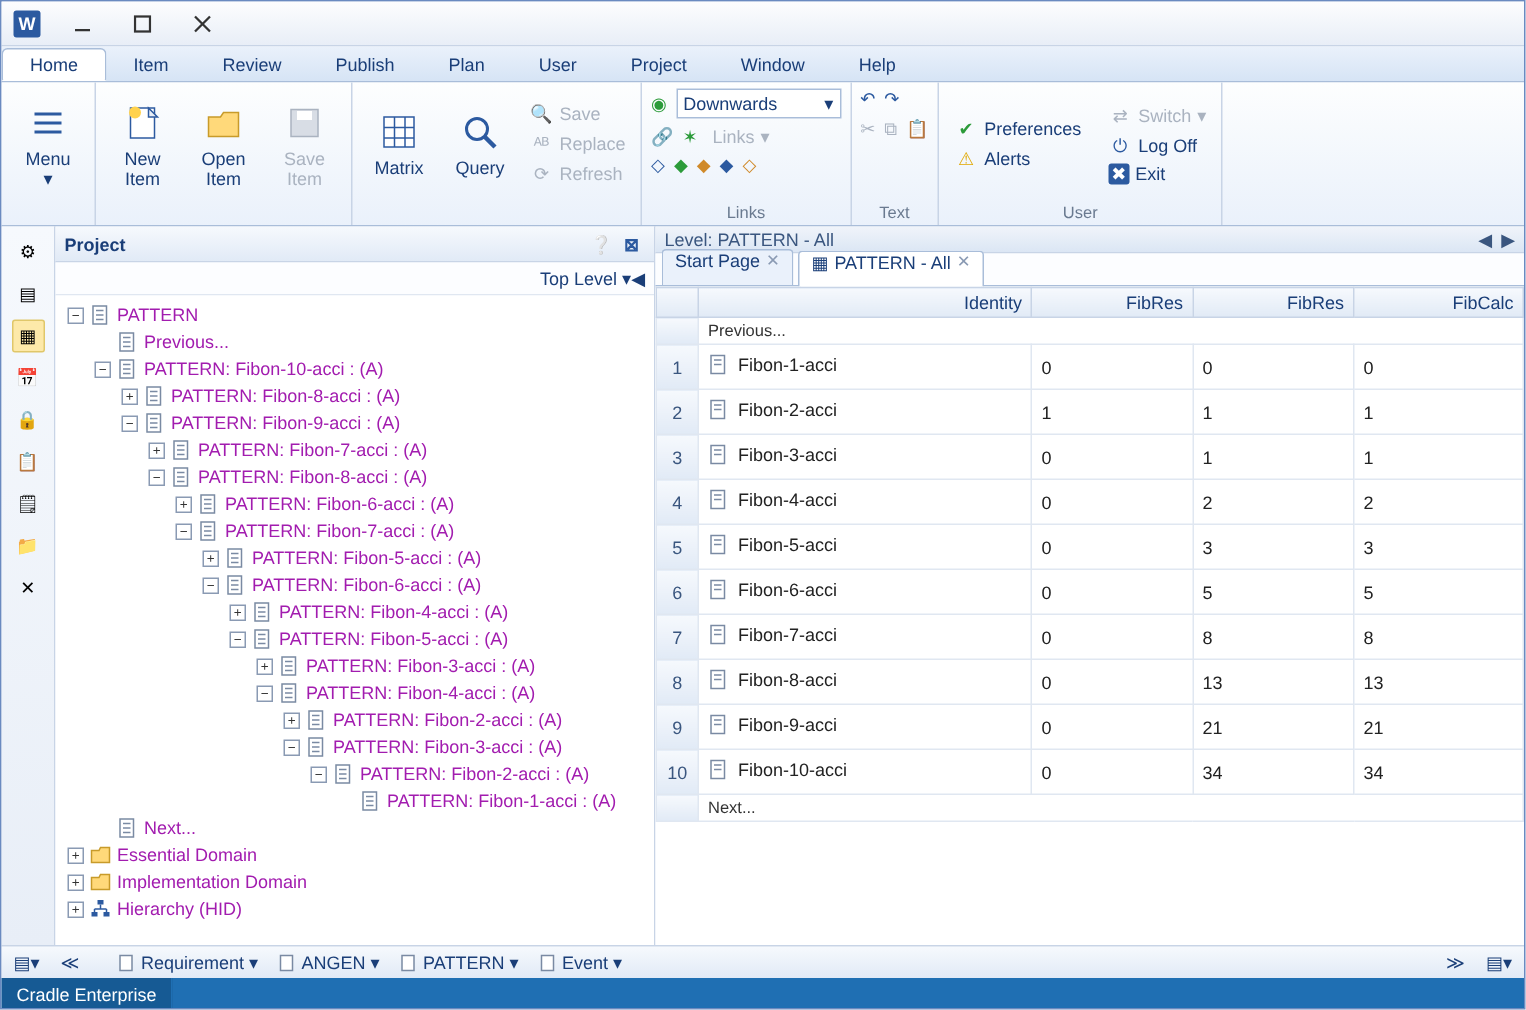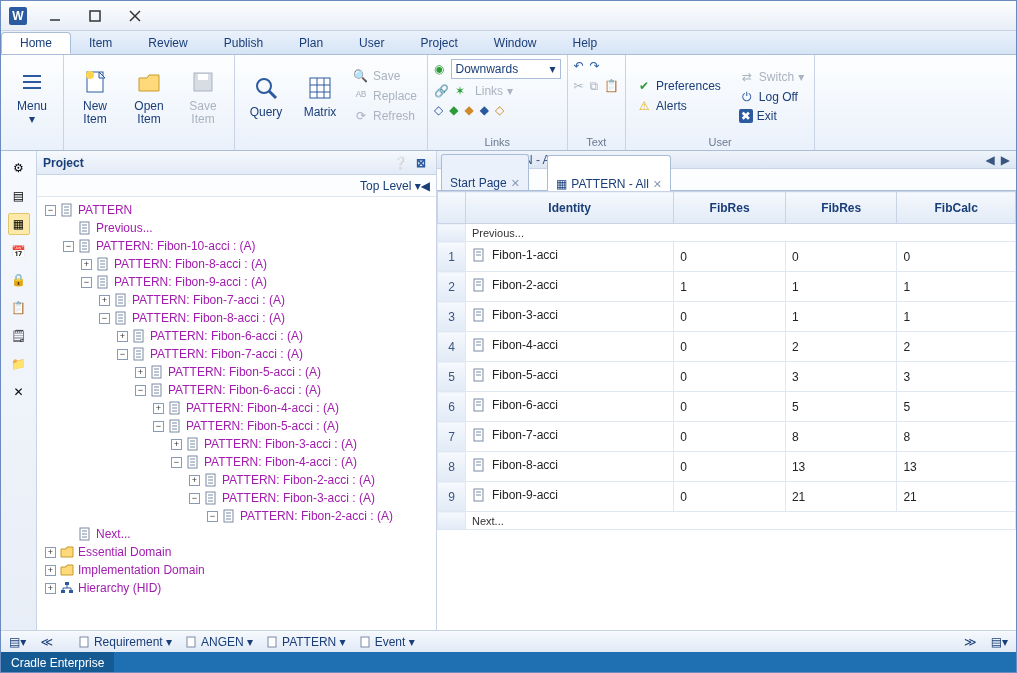--- a/index.html
+++ b/index.html
@@ -34,26 +34,26 @@
 .pane-sub { height: 22px; display: flex; align-items: center; justify-content: flex-end; padding: 0 6px; color: #1a3e78; background: #fcfdff; border-bottom: 1px solid #e0e7f1; }
 .tree { flex: 1; overflow: auto; padding: 4px 4px 4px 8px; background: #fff; }
 .tree-row { display: flex; align-items: center; height: 18px; white-space: nowrap; cursor: default; }
 .tree-row .expander { width: 11px; height: 11px; border: 1px solid #8a9ab3; display: inline-flex; align-items: center; justify-content: center; font-size: 9px; line-height: 9px; margin-right: 4px; color: #333; cursor: pointer; background: #fff; }
 .tree-row .noexp { width: 11px; margin-right: 4px; }
 .tree-row .ticon { width: 14px; height: 14px; margin-right: 4px; display: inline-flex; align-items: center; justify-content: center; }
 .tree-row .txt { color: #a21caf; }
 .query-pane { flex: 1; display: flex; flex-direction: column; }
 .query-header { height: 18px; background: linear-gradient(#f0f4fa,#dbe6f4); border-bottom: 1px solid #c8d4e6; display: flex; align-items: center; padding: 0 6px; color: #3a567f; }
 .tabs { height: 22px; display: flex; align-items: flex-end; padding: 0 4px; background: #fcfdff; border-bottom: 1px solid #a9bdd9; }
-.tab { height: 36px; border: 1px solid #a9bdd9; border-bottom: none; border-top-left-radius: 3px; border-top-right-radius: 3px; background: #eaf1fb; display: flex; align-items: flex-end; padding: 0 8px; margin-right: 18px; color: #1a3e78; cursor: pointer; gap: 4px; }
+.tab { height: 24px; border: 1px solid #a9bdd9; border-bottom: none; border-top-left-radius: 3px; border-top-right-radius: 3px; background: #eaf1fb; display: flex; align-items: flex-start; padding: 0 8px; margin-right: 3px; color: #1a3e78; cursor: pointer; gap: 4px; }
 .tab.active { background: #fff; position: relative; top: 1px; }
 .tab .close { color: #8a9ab3; font-size: 11px; }
 .grid { flex: 1; background: #fff; overflow: auto; }
 .grid table { border-collapse: collapse; width: 100%; }
-.grid th { background: linear-gradient(#f6f9fd,#e1eaf6); border: 1px solid #c8d4e6; height: 32px; text-align: center; padding: 0 6px; font-weight: bold; color: #1a3e78; }
+.grid th { background: linear-gradient(#f6f9fd,#e1eaf6); border: 1px solid #c8d4e6; height: 20px; text-align: right; padding: 0 6px; font-weight: normal; color: #1a3e78; }
 .grid th.rownum { width: 28px; }
 .grid td { border: 1px solid #e0e7f1; height: 30px; padding: 0 6px; color: #222; vertical-align: middle; }
 .grid td.rownum { background: linear-gradient(#f6f9fd,#e1eaf6); text-align: center; color: #3a567f; width: 28px; }
 .grid .prevnext td { height: 18px; font-size: 11px; color: #333; }
 .bottom-toolbar { height: 22px; background: linear-gradient(#f6f9fd,#e1eaf6); border-top: 1px solid #c8d4e6; display: flex; align-items: center; padding: 0 4px; gap: 6px; }
 .bottom-toolbar .bitem { display: flex; align-items: center; gap: 3px; color: #1a3e78; cursor: pointer; padding: 0 4px; }
 .statusbar { height: 22px; background: #1f6fb3; display: flex; align-items: center; }
 .statusbar .cell { background: #165a94; color: #fff; padding: 0 10px; height: 100%; display: flex; align-items: center; border-right: 1px solid #1f6fb3; }
 
 svg { display: block; }
@@ -144,37 +144,37 @@
 Item</div>
       </div>
     </div>
     <div class="ribbon-group-label">&nbsp;</div>
   </div>
   <div class="ribbon-group">
     <div class="ribbon-group-body">
       <div class="rb-big">
         <div class="ico">
             <svg width="28" height="28">
-              <circle cx="12" cy="12" r="7" fill="none" stroke="#2c5aa0" stroke-width="2"></circle>
-              <line x1="17" y1="17" x2="24" y2="24" stroke="#2c5aa0" stroke-width="3"></line>
-            </svg>
-          </div>
-        <div class="lbl">Query</div>
-      </div>
-      <div class="rb-big">
-        <div class="ico">
-            <svg width="28" height="28">
               <rect x="4" y="4" width="20" height="20" fill="#fff" stroke="#2c5aa0"></rect>
               <line x1="4" y1="11" x2="24" y2="11" stroke="#2c5aa0"></line>
               <line x1="4" y1="18" x2="24" y2="18" stroke="#2c5aa0"></line>
               <line x1="11" y1="4" x2="11" y2="24" stroke="#2c5aa0"></line>
               <line x1="18" y1="4" x2="18" y2="24" stroke="#2c5aa0"></line>
             </svg>
           </div>
         <div class="lbl">Matrix</div>
+      </div>
+      <div class="rb-big">
+        <div class="ico">
+            <svg width="28" height="28">
+              <circle cx="12" cy="12" r="7" fill="none" stroke="#2c5aa0" stroke-width="2"></circle>
+              <line x1="17" y1="17" x2="24" y2="24" stroke="#2c5aa0" stroke-width="3"></line>
+            </svg>
+          </div>
+        <div class="lbl">Query</div>
       </div>
       <div class="rb-small-col">
         <div class="rb-small disabled">
             <span class="sico">🔍</span>
             <span>Save</span>
           </div>
         <div class="rb-small disabled">
             <span class="sico">ᴬᴮ</span>
             <span>Replace</span>
           </div>
@@ -483,20 +483,32 @@
           <span class="ticon">
             <svg width="14" height="14">
               <rect x="2" y="1" width="9" height="12" fill="#fff" stroke="#7a8aa3"></rect>
               <line x1="4" y1="4" x2="9" y2="4" stroke="#7a8aa3"></line>
               <line x1="4" y1="7" x2="9" y2="7" stroke="#7a8aa3"></line>
               <line x1="4" y1="10" x2="9" y2="10" stroke="#7a8aa3"></line>
             </svg>
           </span>
           <span class="txt">PATTERN: Fibon-2-acci :  (A)</span>
         </div>
+        <div class="tree-row" style="padding-left: 180px;">
+          <span class="noexp"></span>
+          <span class="ticon">
+            <svg width="14" height="14">
+              <rect x="2" y="1" width="9" height="12" fill="#fff" stroke="#7a8aa3"></rect>
+              <line x1="4" y1="4" x2="9" y2="4" stroke="#7a8aa3"></line>
+              <line x1="4" y1="7" x2="9" y2="7" stroke="#7a8aa3"></line>
+              <line x1="4" y1="10" x2="9" y2="10" stroke="#7a8aa3"></line>
+            </svg>
+          </span>
+          <span class="txt">PATTERN: Fibon-1-acci :  (A)</span>
+        </div>
         <div class="tree-row" style="padding-left: 18px;">
           <span class="noexp"></span>
           <span class="ticon">
             <svg width="14" height="14">
               <rect x="2" y="1" width="9" height="12" fill="#fff" stroke="#7a8aa3"></rect>
               <line x1="4" y1="4" x2="9" y2="4" stroke="#7a8aa3"></line>
               <line x1="4" y1="7" x2="9" y2="7" stroke="#7a8aa3"></line>
               <line x1="4" y1="10" x2="9" y2="10" stroke="#7a8aa3"></line>
             </svg>
           </span>
@@ -679,20 +691,33 @@
     <td><span style="display:inline-flex;align-items:center;gap:6px"><span>
                     <svg width="14" height="14">
                       <rect x="2" y="1" width="9" height="12" fill="#fff" stroke="#7a8aa3"></rect>
                       <line x1="4" y1="4" x2="9" y2="4" stroke="#7a8aa3"></line>
                       <line x1="4" y1="7" x2="9" y2="7" stroke="#7a8aa3"></line>
                     </svg>
                   </span>Fibon-9-acci</span></td>
     <td>0</td>
     <td>21</td>
     <td>21</td>
+  </tr>
+            <tr>
+    <td class="rownum">10</td>
+    <td><span style="display:inline-flex;align-items:center;gap:6px"><span>
+                    <svg width="14" height="14">
+                      <rect x="2" y="1" width="9" height="12" fill="#fff" stroke="#7a8aa3"></rect>
+                      <line x1="4" y1="4" x2="9" y2="4" stroke="#7a8aa3"></line>
+                      <line x1="4" y1="7" x2="9" y2="7" stroke="#7a8aa3"></line>
+                    </svg>
+                  </span>Fibon-10-acci</span></td>
+    <td>0</td>
+    <td>34</td>
+    <td>34</td>
   </tr>
             <tr class="prevnext">
               <td class="rownum"></td>
               <td colspan="4">Next...</td>
             </tr>
           </tbody>
         </table>
     </div>
   </div>
 </div>

